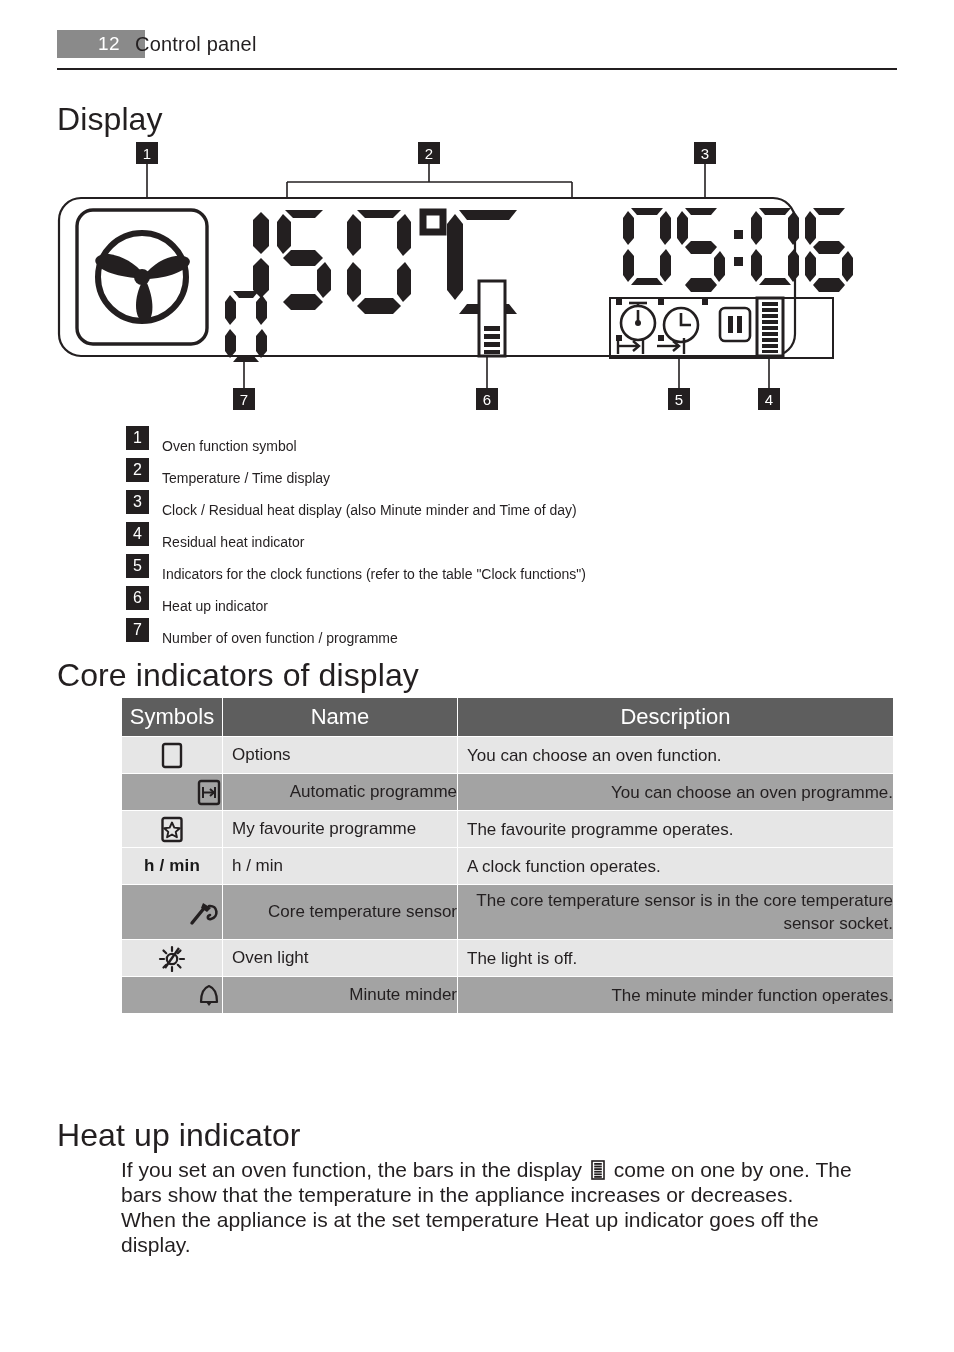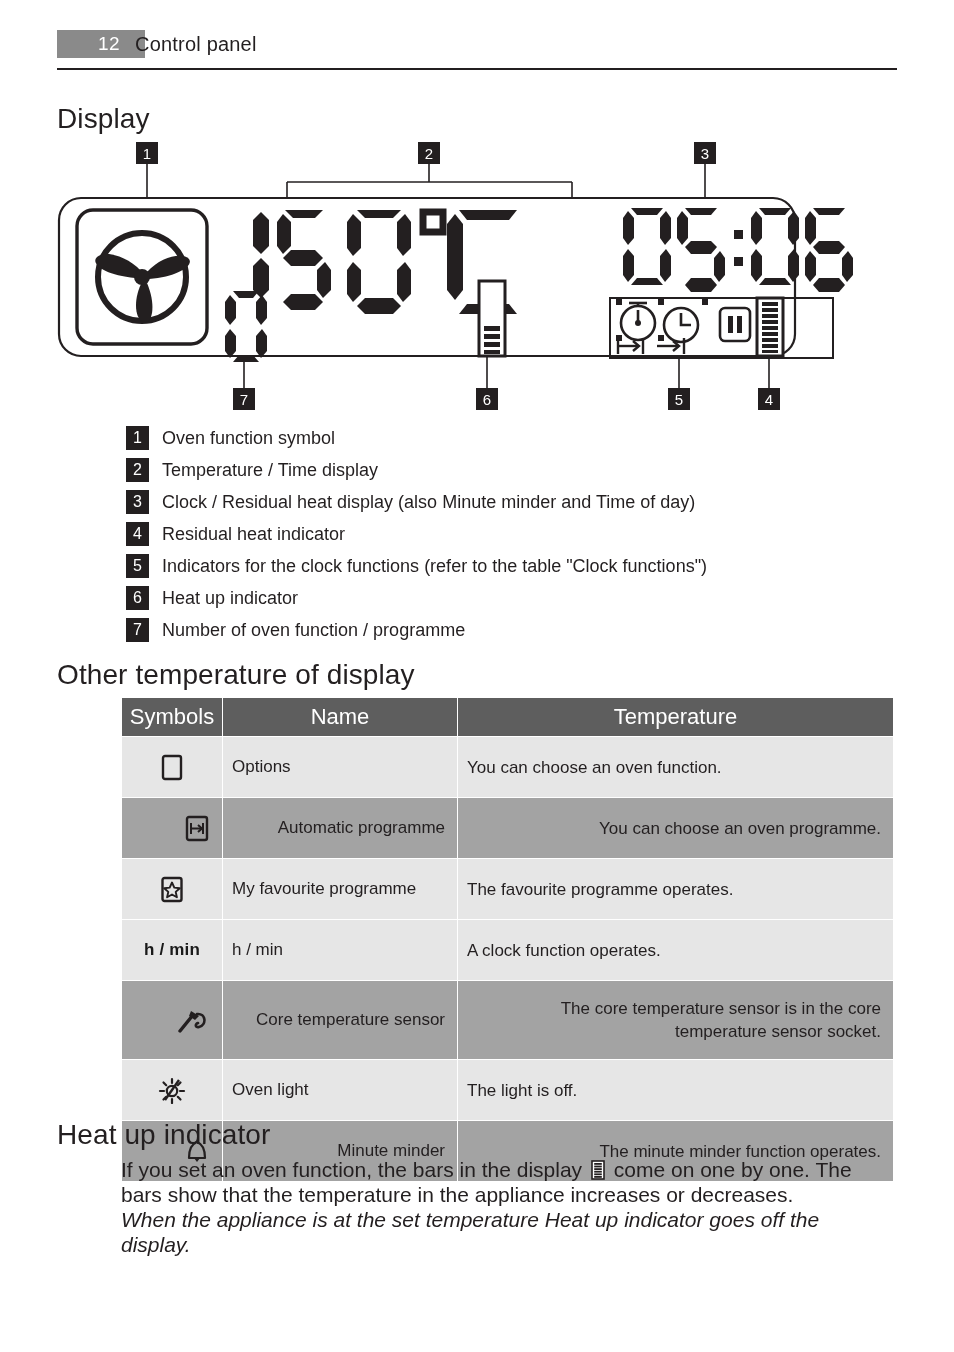--- a/index.html
+++ b/index.html
@@ -52,21 +52,21 @@
     left: 0;
     top: 38px;
     width: 840px;
     height: 2px;
     background: #231f20;
   }
 
   
   .h2 {
     position: absolute;
-    font-size: 28px;
+    font-size: 32px;
     line-height: 30px;
     color: #231f20;
     letter-spacing: .1px;
     white-space: nowrap;
   }
   #heading-display { left: 57px; top: 104px; }
   #heading-other   { left: 57px; top: 660px; }
   #heading-heatup  { left: 57px; top: 1120px; }
 
   
@@ -98,22 +98,22 @@
     height: 24px;
     background: #231f20;
     color: #ffffff;
     font-size: 16px;
     line-height: 24px;
     text-align: center;
   }
   .legend-text {
     position: absolute;
     left: 36px;
-    top: 0px;
-    font-size: 18px;
+    top: 8px;
+    font-size: 14px;
     line-height: 28px;
     color: #231f20;
     white-space: nowrap;
   }
 
   
   .ind-table {
     position: absolute;
     left: 121px;
     top: 697px;
@@ -126,21 +126,21 @@
     color: #ffffff;
     font-weight: normal;
     font-size: 22px;
     height: 30px;
     line-height: 30px;
     padding: 4px;
     border: 1px solid #ffffff;
     text-align: center;
   }
   .ind-table td {
-    padding: 12px;
+    padding: 0;
     border: 1px solid #ffffff;
     font-size: 17px;
     color: #231f20;
     vertical-align: middle;
   }
   .col-sym { width: 101px; }
   .col-name { width: 235px; }
   .col-desc { width: 436px; }
 
   .row-a td { background: #e6e6e6; }
@@ -436,33 +436,33 @@
   <div class="legend-row">
     <div class="legend-num">6</div>
     <div class="legend-text">Heat up indicator</div>
   </div>
   <div class="legend-row">
     <div class="legend-num">7</div>
     <div class="legend-text">Number of oven function / programme</div>
   </div>
 </div>
 
-<div class="h2" id="heading-other">Other temperature of display</div>
+<div class="h2" id="heading-other">Core indicators of display</div>
 
 <table class="ind-table">
   <colgroup>
     <col class="col-sym">
       <col class="col-name">
       <col class="col-desc">
   </colgroup>
   <thead>
     <tr>
       <th>Symbols</th>
       <th>Name</th>
-      <th>Temperature</th>
+      <th>Description</th>
     </tr>
   </thead>
   <tbody>
 
     <tr class="row-a">
       <td class="cell-sym">
         <span class="sym-ico">
           <svg width="22" height="27" viewBox="0 0 22 27">
               <rect x="2" y="2" width="18" height="23" rx="2" ry="2" fill="none" stroke="#231f20" stroke-width="2.4"></rect>
             </svg>
@@ -577,14 +577,14 @@
           <rect x="3.2" y="5.6" width="7.6" height="1.8"></rect>
           <rect x="3.2" y="8.2" width="7.6" height="1.8"></rect>
           <rect x="3.2" y="10.8" width="7.6" height="1.8"></rect>
           <rect x="3.2" y="13.4" width="7.6" height="1.8"></rect>
           <rect x="3.2" y="16" width="7.6" height="1.8"></rect>
         </g>
       </svg>
     </span>
     <span>come on one by one. The bars show that the temperature in the appliance increases or decreases.</span>
   </p>
-  <p style="margin:0;font-style:italic;">When the appliance is at the set temperature Heat up indicator goes off the display.</p>
+  <p style="margin:0;">When the appliance is at the set temperature Heat up indicator goes off the display.</p>
 </div>
 
 </body></html>

